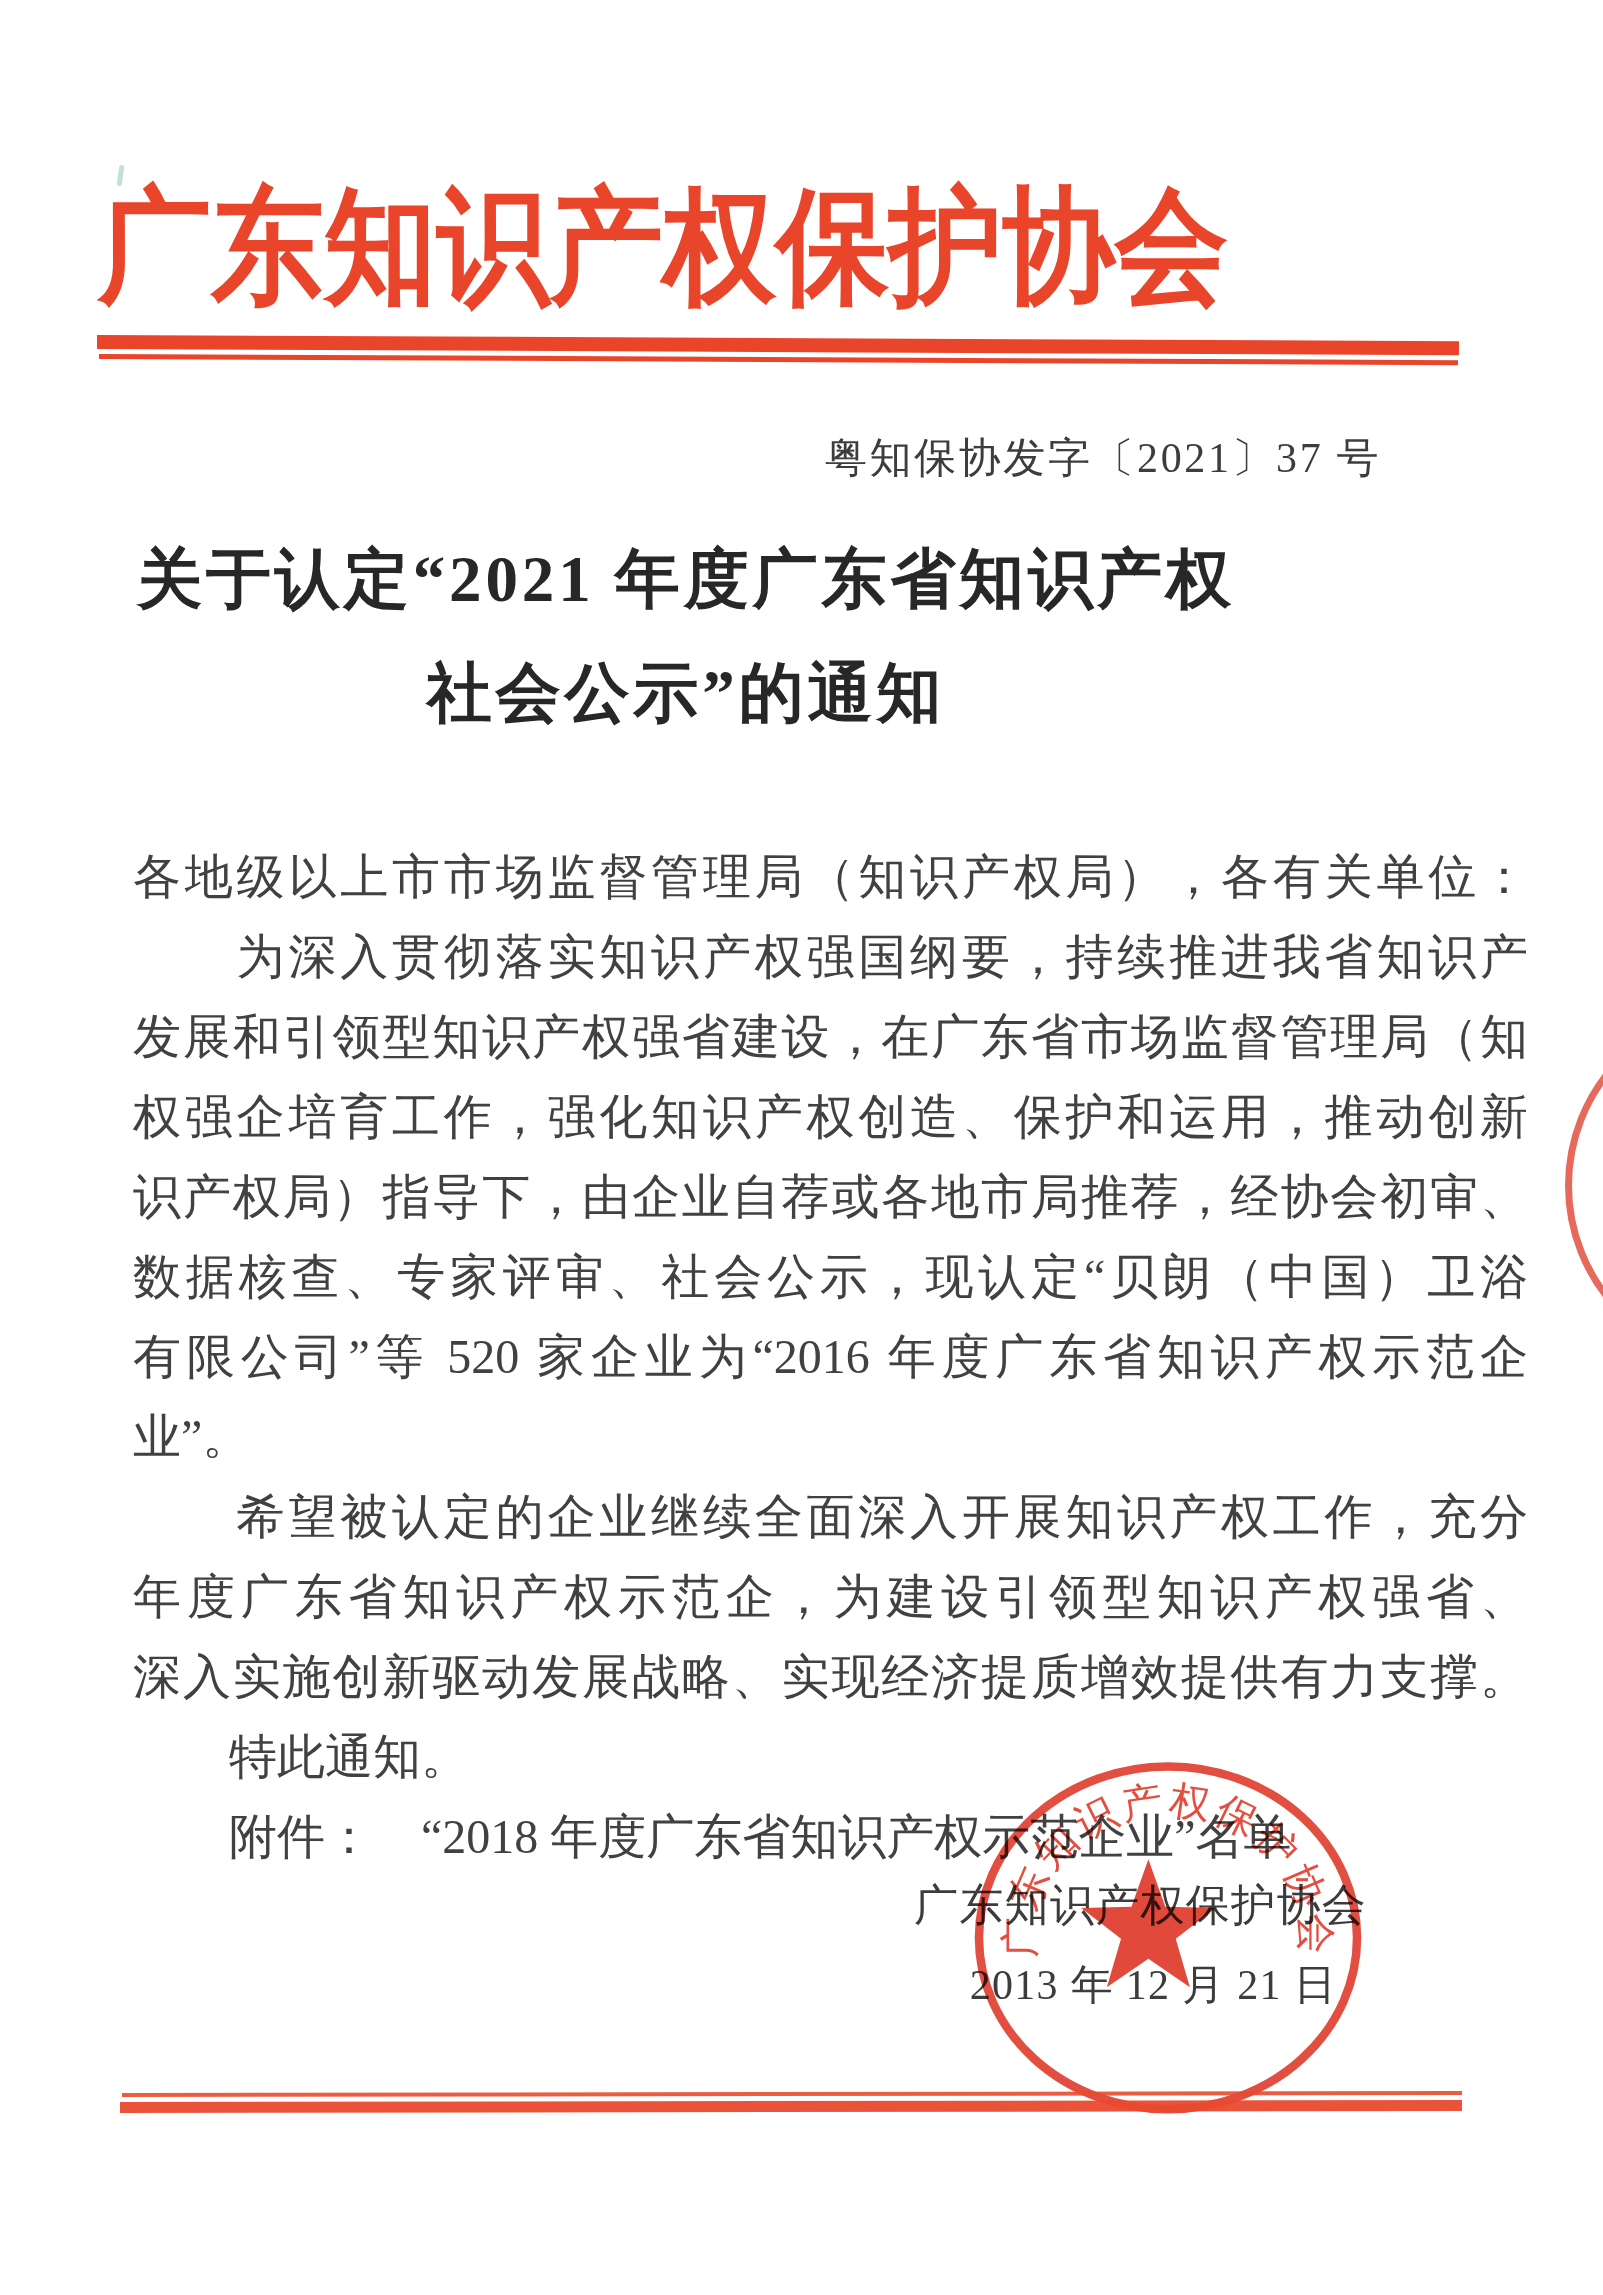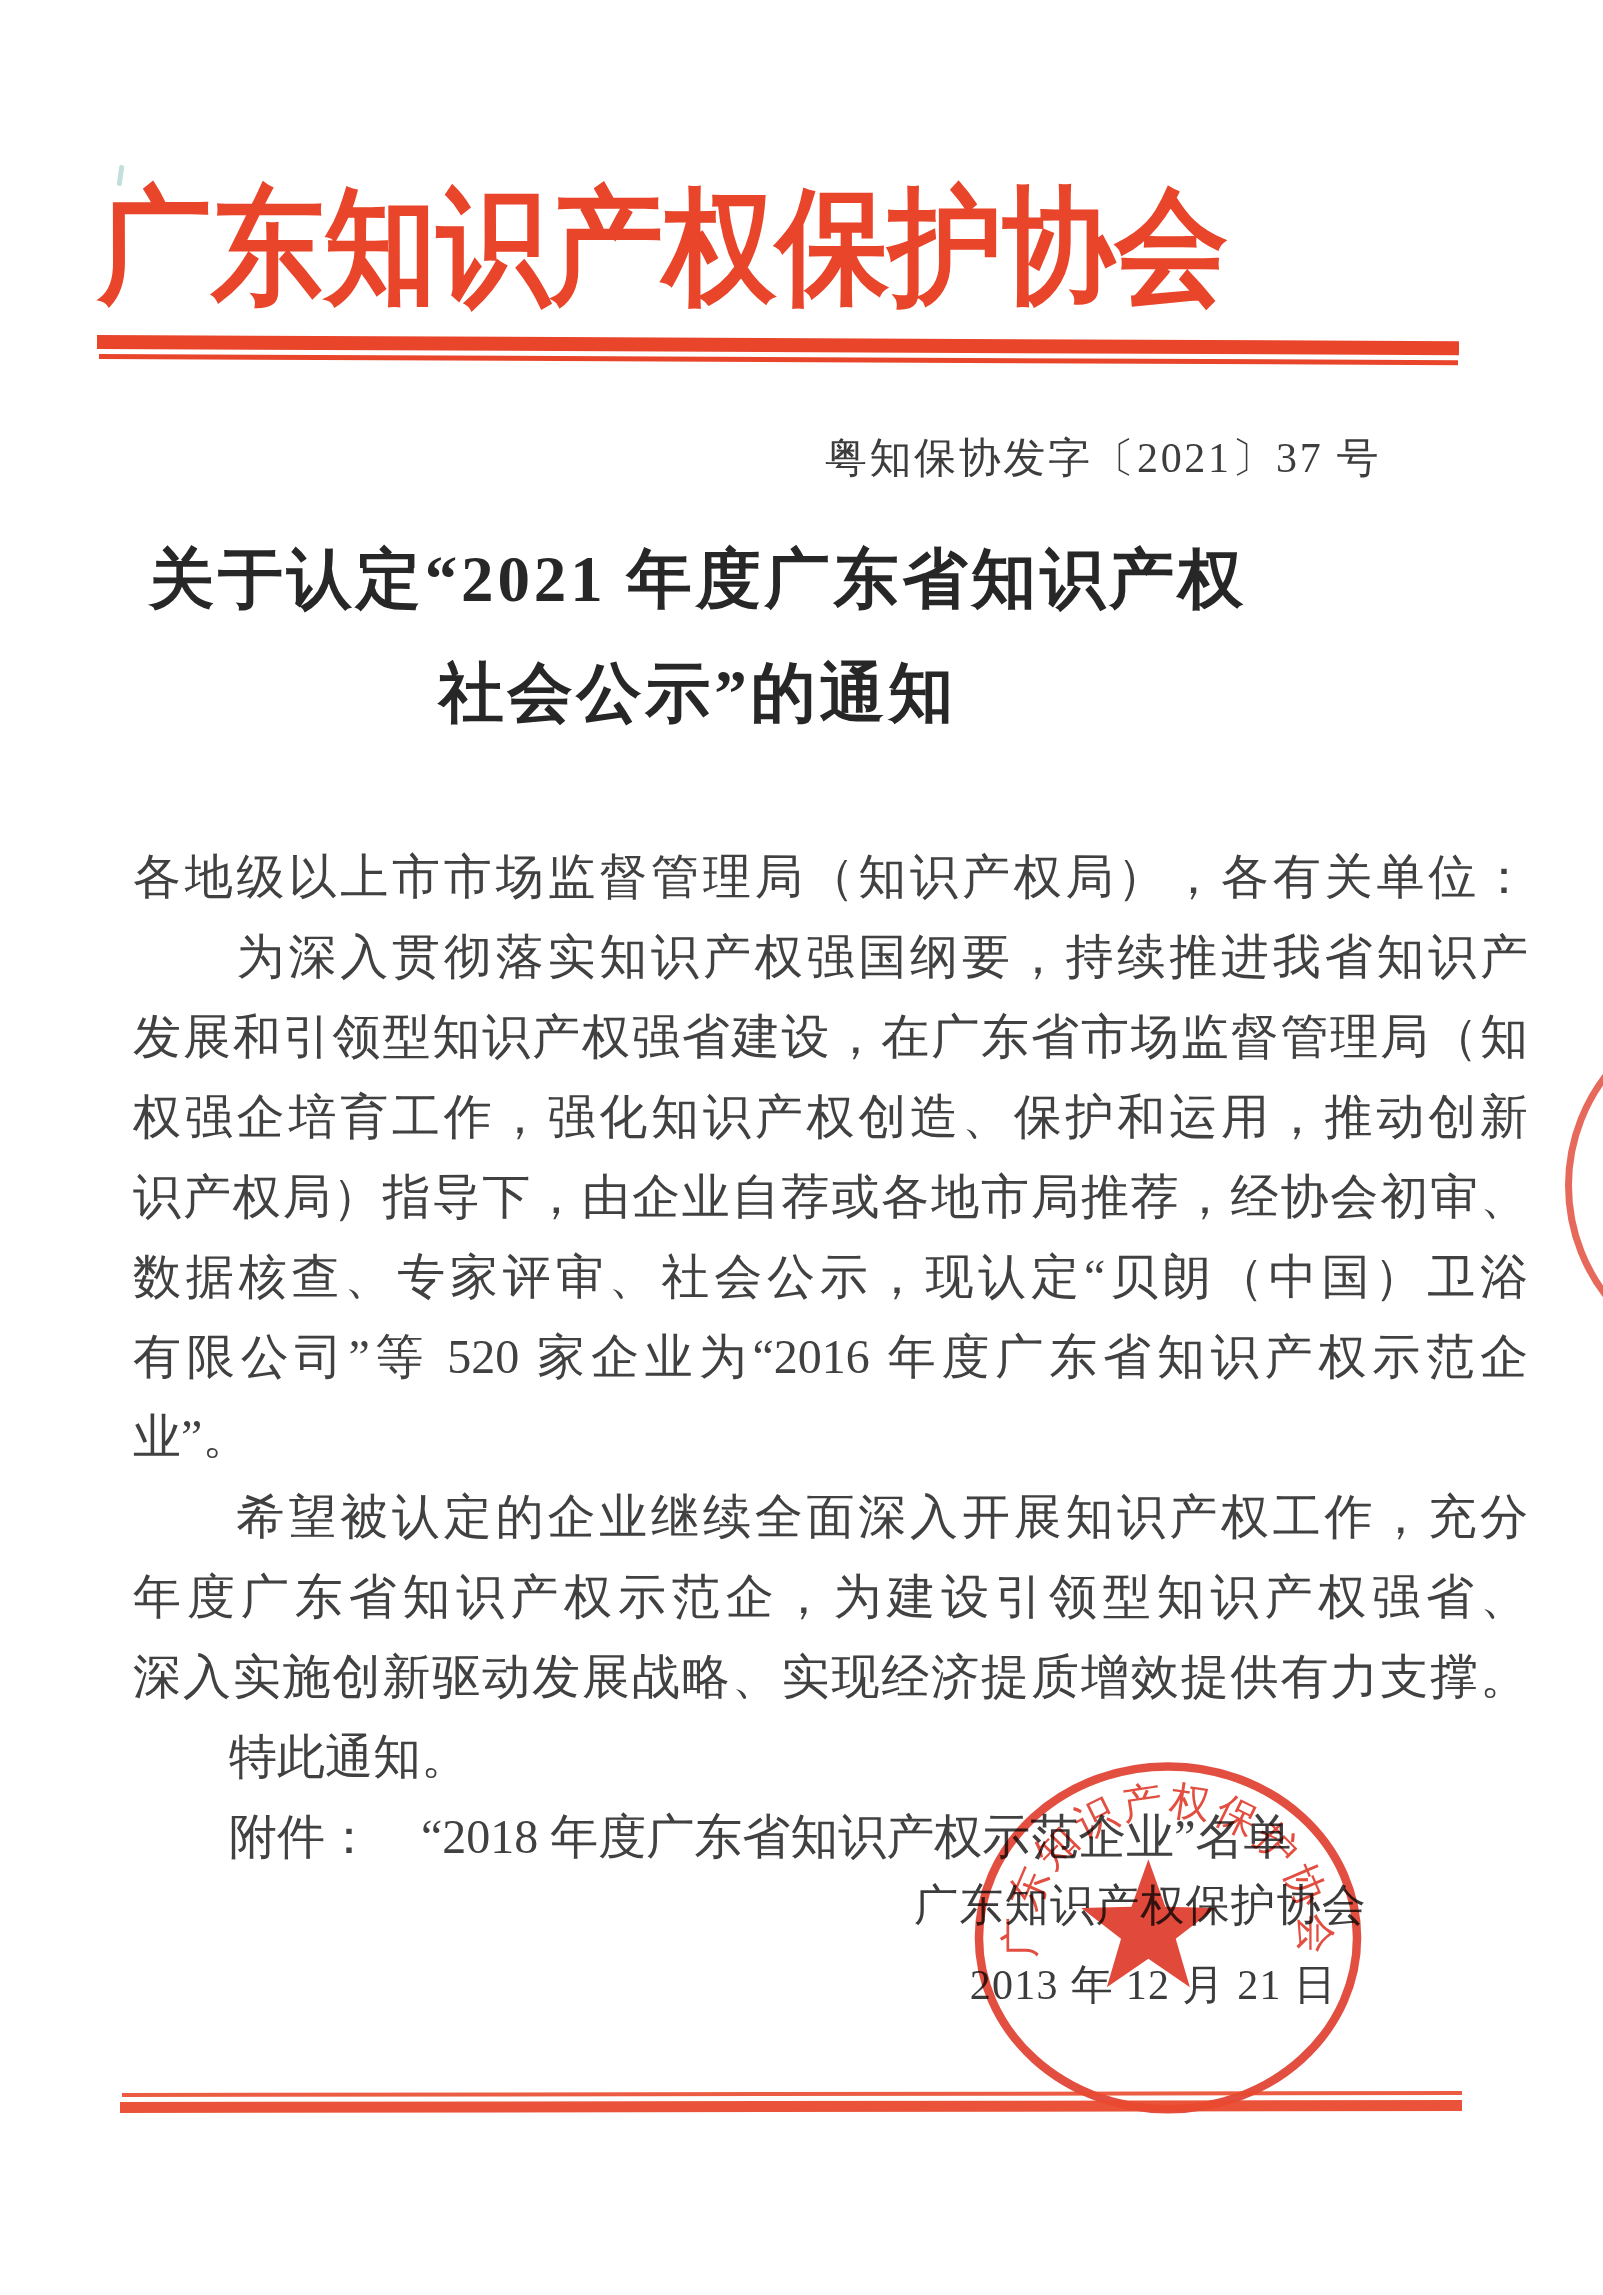--- a/index.html
+++ b/index.html
@@ -26,21 +26,21 @@
     position:absolute;left:99px;top:354px;width:1359px;height:4.6px;
     background:#e8452b;transform:rotate(0.26deg);transform-origin:left center;
   }
   .doc-number{
     position:absolute;right:222px;top:403px;
     font-size:42px;color:#3d3d3d;letter-spacing:2.6px;white-space:nowrap;margin-top:27px;
   }
   .doc-title{
     position:absolute;left:0;width:1372px;text-align:center;
     font-weight:700;color:#272727;font-size:65px;line-height:1.2;
-    letter-spacing:3.9px;white-space:nowrap;margin-left:12px;
+    letter-spacing:3.9px;white-space:nowrap;
   }
   .doc-title.l1{top:540px;}
   .doc-title.l2{top:654px;}
   .body-block{
     position:absolute;left:105px;top:837px;width:1395px;
     font-size:48px;line-height:80px;color:#414141;margin-left:28px;
   }
   .line{white-space:pre-wrap;text-align:justify;}
   .line.fill{text-align-last:justify;}
   .sign-org{

